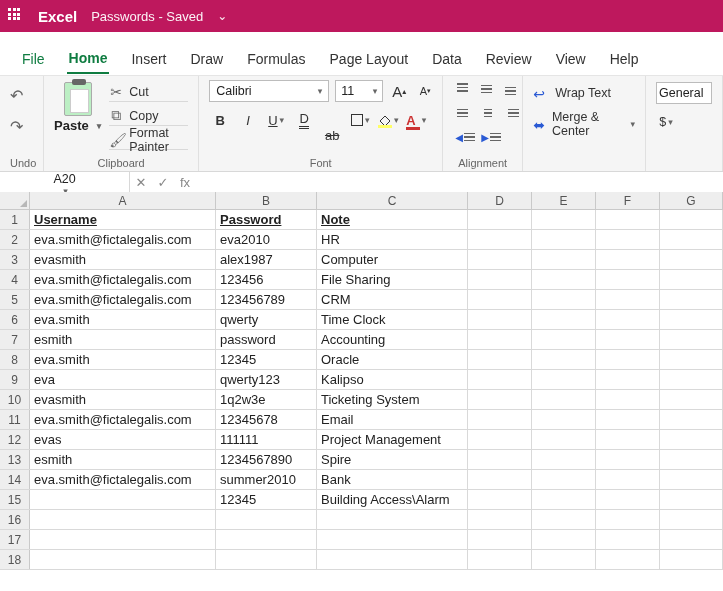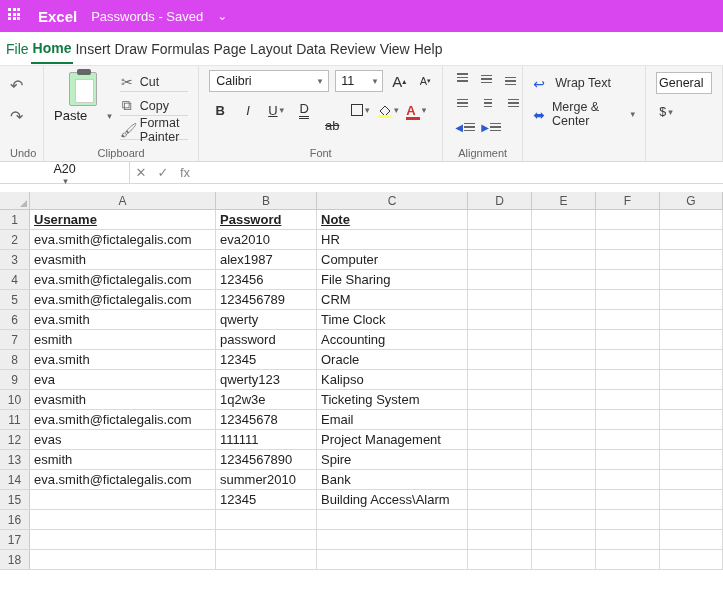--- a/index.html
+++ b/index.html
@@ -1,27 +1,27 @@
 <!DOCTYPE html>
 <html><head>
 <meta charset="utf-8">
 <style>
 * { box-sizing: border-box; margin: 0; padding: 0; font-family: "Segoe UI", Arial, sans-serif; }
 body { width: 723px; height: 591px; overflow: hidden; background: #fff; font-size: 13px; color: #222; }
 
 
-.titlebar { background: #d946ef; height: 25px; display: flex; align-items: center; color: #fff; padding: 16px 8px; gap: 14px; }
+.titlebar { background: #be185d; height: 25px; display: flex; align-items: center; color: #fff; padding: 16px 8px; gap: 14px; }
 .app-icon { width:16px; height:16px; display:grid; grid-template-columns:repeat(3,3px); grid-template-rows:repeat(3,3px); gap:1.5px;}
 .app-icon span{ background:#fff; width:3px; height:3px;}
 .app-excel { font-size: 15px; font-weight:600; }
 .doc-title { font-size: 13px; opacity:0.95; }
 .chev { font-size: 12px; opacity:0.9; }
 
 
-.menutabs { background:#fff; display:flex; align-items:center; height:34px; padding:0 4px; border-bottom:1px solid #e5e5e5;}
+.menutabs { background:#fff; display:flex; align-items:center; height:34px; padding:0 20px; gap:20px; border-bottom:1px solid #e5e5e5;margin-top:10px;}
 .menutab { font-size:14px; color:#333; padding:6px 2px; cursor:pointer;}
 .menutab.file { color:#0f7c41; }
 .menutab.active { color:#0f7c41; border-bottom:2px solid #0f7c41; font-weight:600;}
 
 
 .ribbon { height:96px; background:#f5f5f5; border-bottom:1px solid #d8d8d8; display:flex; }
 .group { border-right:1px solid #e0e0e0; display:flex; flex-direction:column; justify-content:space-between; padding:4px 10px 2px 10px;}
 .group .body { display:flex; align-items:flex-start; gap:8px; flex:1;}
 .group .label { text-align:center; font-size:11px; color:#666; margin-top:2px;}
 .undo-col { display:flex; flex-direction:column; gap:12px; padding-top:6px;}
@@ -136,21 +136,21 @@
       <div class="icon-btn">↶</div>
       <div class="icon-btn">↷</div>
     </div>
       </div>
     <div class="label">Undo</div>
   </div>
   <div class="group" style="width:162px;">
     <div class="body">
       <div class="paste-col">
         <div class="clip-icon"></div>
-        <div style="display:flex;align-items:center;gap:18px;cursor:pointer;">
+        <div style="display:flex;align-items:center;gap:6px;cursor:pointer;font-weight:bold;">
             <span>Paste</span>
             <span class="small-caret">▾</span>
           </div>
       </div>
       <div class="clip-list">
         <div class="row">
             <span class="mini-icon">✂</span>
             <span>Cut</span>
           </div>
         <div class="row">

